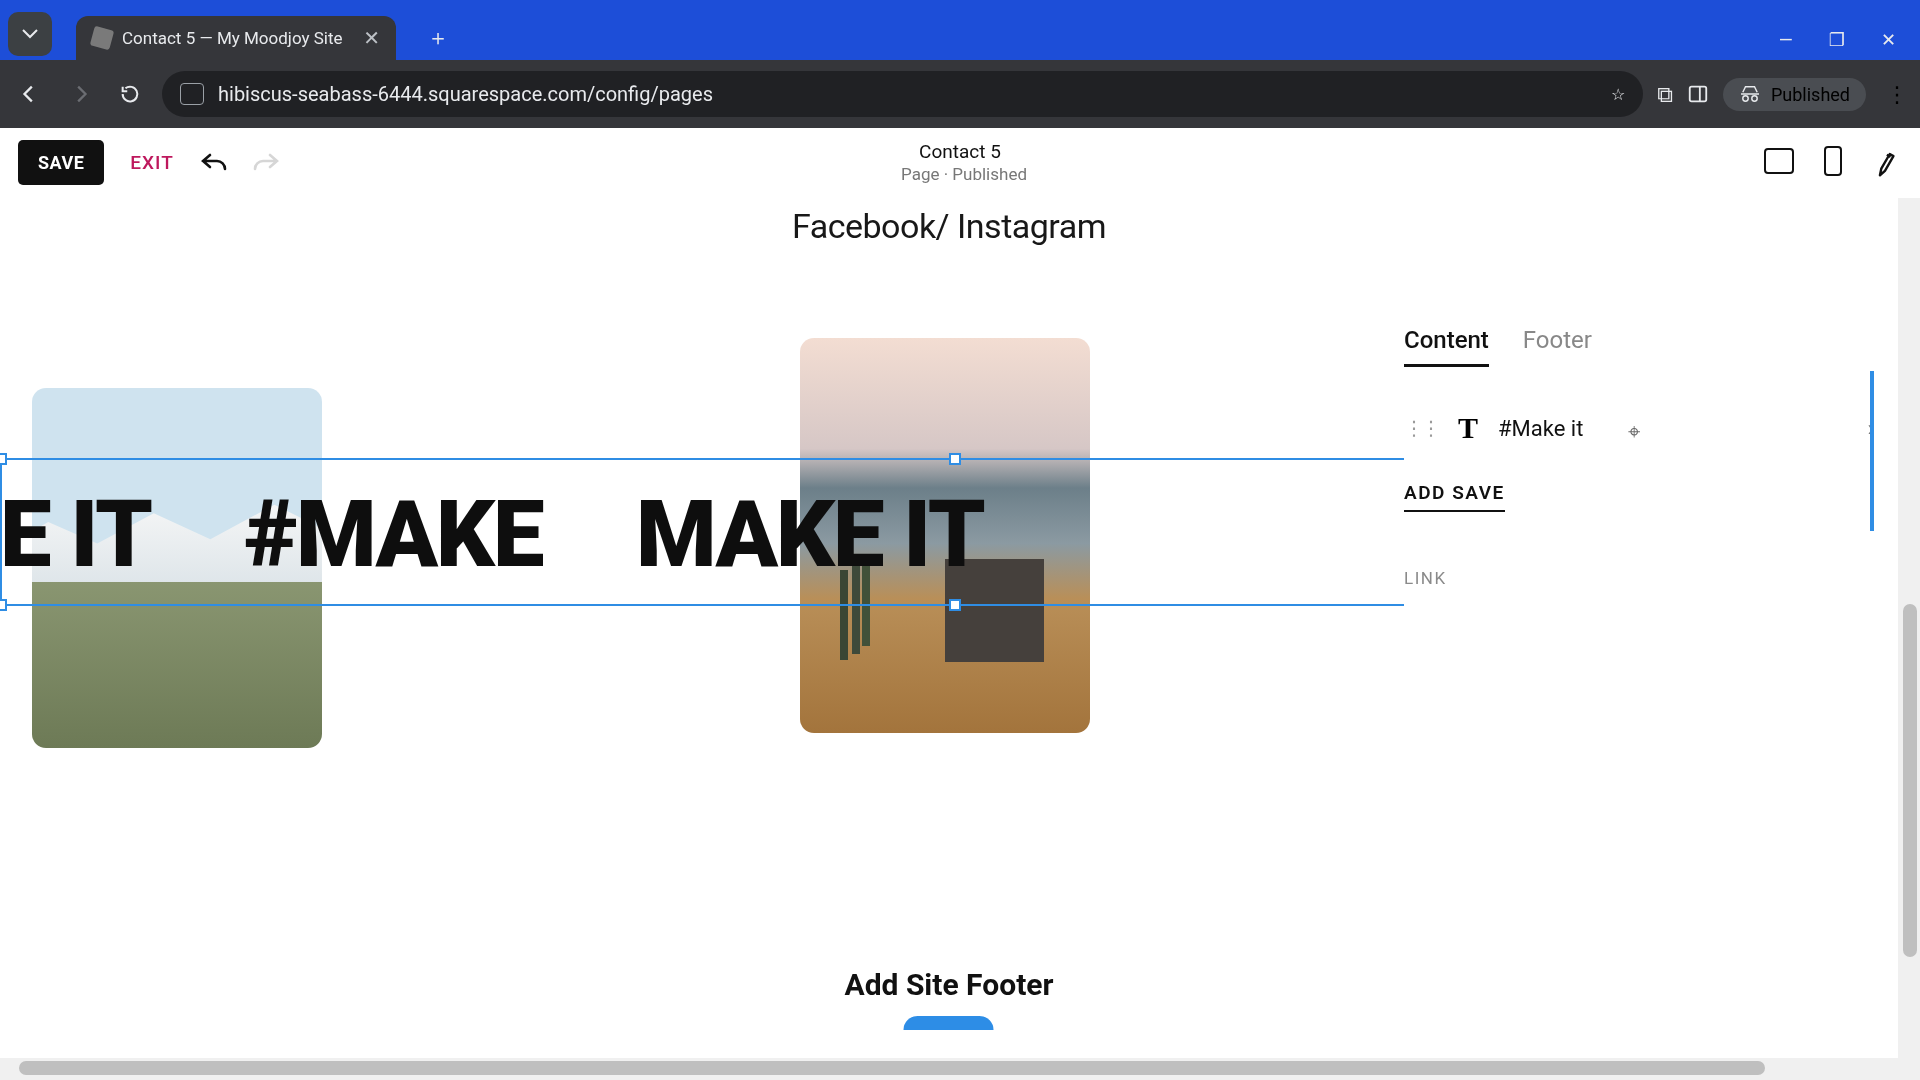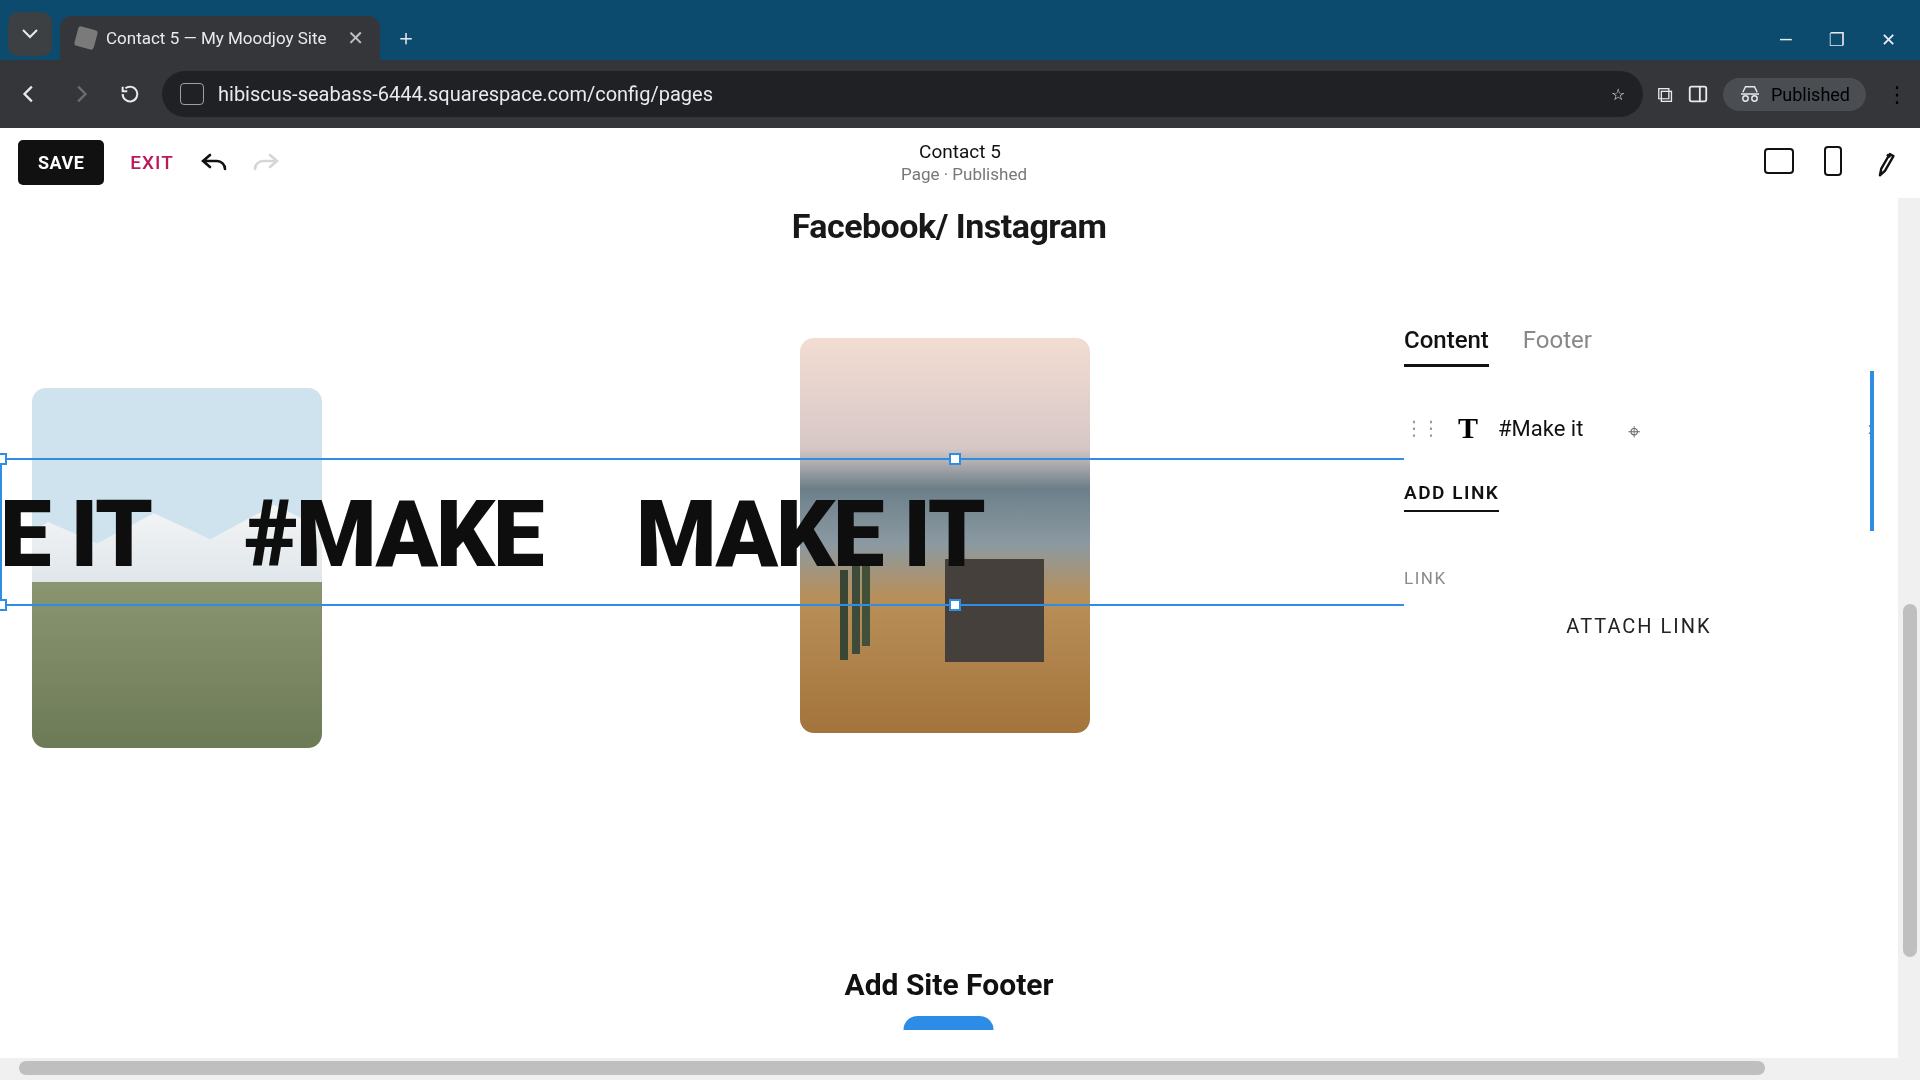--- a/index.html
+++ b/index.html
@@ -1,19 +1,19 @@
 <!DOCTYPE html>
 <html><head>
 <meta charset="utf-8">
 <style>
   * { box-sizing: border-box; margin: 0; padding: 0; font-family: -apple-system, BlinkMacSystemFont, "Segoe UI", Roboto, sans-serif; }
   html, body { width: 1920px; height: 1080px; overflow: hidden; background: #fff; }
 
   
-  .window-chrome { height: 60px; background: #0c4a6e; display: flex; align-items: flex-end; }
+  .window-chrome { height: 60px; background: #1d4ed8; display: flex; align-items: flex-end; gap: 16px; }
   .tab-dropdown { width: 44px; height: 44px; margin: 0 8px 4px 8px; background: #3c4043; border-radius: 10px; display:flex; align-items:center; justify-content:center; }
   .tab { display:flex; align-items:center; gap:10px; height:44px; padding:0 16px; background:#35363a; color:#e8eaed; border-radius: 12px 12px 0 0; min-width: 320px; font-size:17px; }
   .tab .favicon { width:20px; height:20px; background:#7a7a7a; border-radius:3px; transform: rotate(15deg); }
   .tab .close { margin-left:auto; font-size:20px; color:#bdc1c6; }
   .new-tab { width:36px; height:36px; display:flex; align-items:center; justify-content:center; color:#e8eaed; font-size:22px; margin-left:8px; margin-bottom:4px; }
   .win-controls { margin-left:auto; display:flex; gap:36px; padding-right:24px; padding-bottom:10px; color:#e8eaed; font-size:18px; }
 
   .addr-bar { height:68px; background:#35363a; display:flex; align-items:center; padding:0 12px; gap:14px; }
   .nav-btn { width:36px; height:36px; display:flex; align-items:center; justify-content:center; color:#e8eaed; border-radius:50%; }
   .nav-btn.disabled { color:#6b6d72; }
@@ -39,21 +39,21 @@
   .paint-icon { font-size:28px; transform: rotate(-15deg); }
 
   
   .canvas-wrap { position:relative; height: calc(1080px - 60px - 68px - 70px); background:#fff; overflow:hidden; }
   .canvas-wrap .canvas { width: calc(100% - 22px); height:100%; position:relative; }
   .vscroll { position:absolute; right:0; top:0; width:22px; height:100%; background:#f0f0f0; }
   .vscroll .thumb { position:absolute; right:3px; width:14px; background:#bfbfbf; border-radius:7px; top:46%; height:40%; }
   .hscroll { position:absolute; left:0; right:22px; bottom:0; height:22px; background:#f0f0f0; }
   .hscroll .thumb { position:absolute; top:3px; height:14px; background:#bfbfbf; border-radius:7px; left:1%; width:92%; }
 
-  .social-heading { position:absolute; top:8px; left:50%; transform:translateX(-50%); font-size:34px; font-weight:700; color:#181818; letter-spacing:-0.5px; }
+  .social-heading { position:absolute; top:8px; left:50%; transform:translateX(-50%); font-size:34px; font-weight:400; color:#181818; letter-spacing:-0.5px; }
 
   
   .photo { position:absolute; border-radius:14px; overflow:hidden; }
   .photo.left { left:32px; top:190px; width:290px; height:360px; background:linear-gradient(#cfe3ef 0%, #cfe3ef 45%, #8f9b76 45%, #6d7a56 100%); }
   .photo.left::before { content:""; position:absolute; top:30%; left:-10%; width:130%; height:24%; background:linear-gradient(#f7f7f7,#dfe6ea); clip-path: polygon(0 60%, 12% 30%, 25% 55%, 40% 20%, 55% 50%, 72% 10%, 88% 45%, 100% 25%, 100% 100%, 0 100%); }
   .photo.center { left:800px; top:140px; width:290px; height:395px; background:linear-gradient(#f3ddd2 0%, #d6c7c6 28%, #6c7f89 38%, #8b9aa2 52%, #b98f58 66%, #a3743c 100%); }
   .photo.center::after { content:""; position:absolute; right:16%; bottom:18%; width:34%; height:26%; background:#45403c; }
   .photo.center::before { content:""; position:absolute; left:18%; bottom:20%; width:8px; height:90px; background:#3e4a3a; box-shadow: 10px -8px 0 0 #415139, -12px 6px 0 0 #3a4634; }
 
   
@@ -215,24 +215,23 @@
       </div>
 
       <div class="item-row">
         <span class="drag-dots">⋮⋮</span>
         <span class="type-icon">T</span>
         <span class="item-label">#Make it</span>
         <span class="cursor-hand">⌖</span>
         <span class="chev">›</span>
       </div>
 
-      <div class="add-item">ADD LINK</div>
+      <div class="add-item">ADD SAVE</div>
 
       <div class="section-label">LINK</div>
-      <div class="attach-link">ATTACH LINK</div>
 
       <span class="panel-outline"></span>
     </div>
 
   </div>
 
   <div class="vscroll">
     <div class="thumb"></div>
   </div>
   <div class="hscroll">

